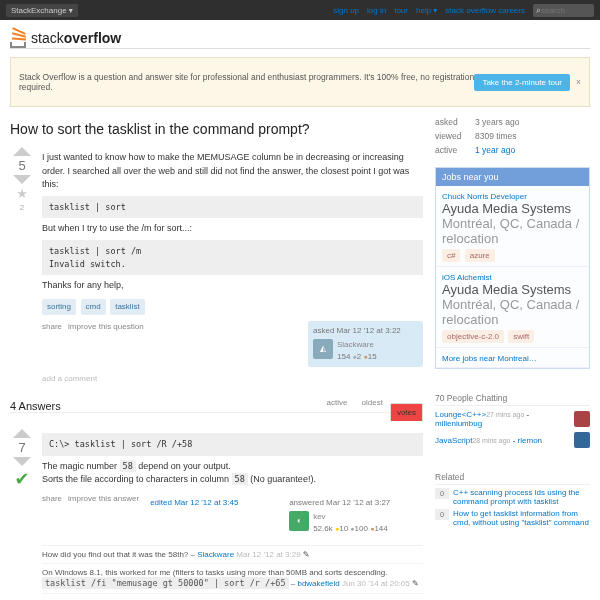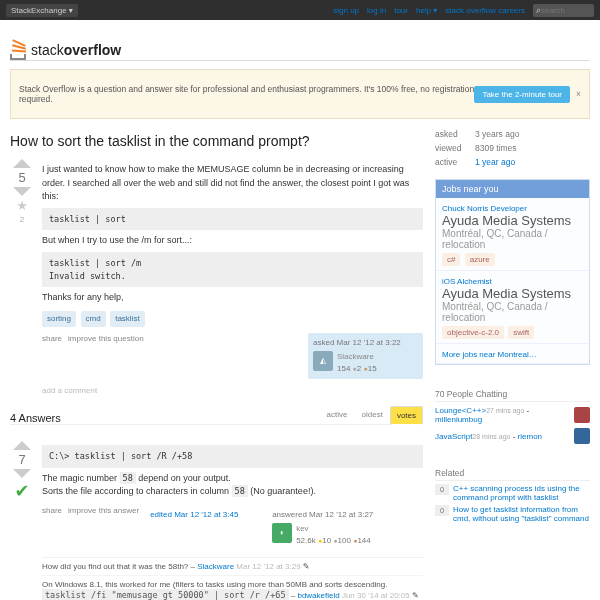--- a/index.html
+++ b/index.html
@@ -3,21 +3,21 @@
 <meta charset="utf-8">
 <style>
 *{box-sizing:border-box;margin:0;padding:0}
 body{font:9.5px Arial,sans-serif;color:#222;background:#fff;width:600px;overflow:hidden}
 a{color:#07c;text-decoration:none}
 .topbar{background:#2f2f2f;height:20px;color:#ccc;display:flex;align-items:center;padding:0 6px;font-size:8px}
 .se-link{background:#444;padding:2px 5px;border-radius:2px}
 .tb-right{margin-left:auto;display:flex;gap:8px;align-items:center}
 .search-box{display:flex;align-items:center;background:#555;border-radius:2px;padding:1px 3px}
 .search-box input{background:transparent;border:0;color:#ccc;font-size:8px;width:50px;outline:none}
-.header{display:flex;align-items:flex-end;padding:20px 10px 0}
+.header{display:flex;align-items:flex-end;padding:8px 10px 0}
 .logo{display:flex;align-items:center;gap:3px}
 .stack-icon{width:18px;height:20px;position:relative}
 .stack-icon span{position:absolute;left:2px;width:14px;height:2px;background:#f48024}
 .stack-icon .s1{top:2px;transform:rotate(25deg)}
 .stack-icon .s2{top:6px;transform:rotate(15deg)}
 .stack-icon .s3{top:10px;transform:rotate(5deg)}
 .stack-icon .tray{bottom:0;width:16px;height:6px;border:2px solid #888;border-top:0;background:none;left:0}
 .logo-txt{font-size:14px;color:#222}
 .logo-txt b{font-weight:bold}
 .nav{margin-left:auto;display:flex;gap:2px;font-size:8.5px}
@@ -53,40 +53,40 @@
 .sig-user{display:flex;gap:4px;margin-top:2px}
 .avatar{width:20px;height:20px;background:#789;border-radius:2px;display:flex;align-items:center;justify-content:center;color:#fff}
 .rep{color:#777}
 .bdg{font-size:7px}
 .g{color:#fc0}.s{color:#aaa}.b{color:#c96}
 .add-c{font-size:8px;color:#bbb;margin:4px 0 8px}
 .ans-h{display:flex;align-items:flex-end;border-bottom:1px solid #eee;margin-bottom:16px}
 .ans-h span{font-size:11px}
 .ans-tabs{margin-left:auto;display:flex;font-size:8px}
 .ans-tabs a{padding:4px 6px;border:1px solid transparent;color:#888}
-.ans-tabs a.active{border-color:#ddd;border-bottom-color:#fff;color:#333;border-radius:2px 2px 0 0;position:relative;top:1px;background:#fde047}
+.ans-tabs a.active{border-color:#ddd;border-bottom-color:#fff;color:#333;border-radius:2px 2px 0 0;position:relative;top:10px;background:#ef4444}
 .check{color:#4a4;font-size:18px}
 .comments{border-top:1px solid #f0f0f0;margin-left:32px;font-size:8px;color:#555}
 .comments div{padding:3px 0;border-bottom:1px solid #f4f4f4;line-height:1.4}
 .sidebar{width:155px;font-size:8.5px}
 .info-row{display:flex;padding:2px 0;color:#777}
 .info-row .lbl{width:40px}
 .jobs{border:1px solid #cde;background:#fbfdff;margin-top:10px;font-size:8px}
 .jobs-h{background:#729ed9;color:#fff;padding:4px 6px;font-size:9px}
 .job{padding:6px 6px 4px;border-bottom:1px solid #eef}
 .job .t{color:#07c}
 .job .c{color:#555;font-size:13px}
-.job .loc{color:#999;font-size:10px}
+.job .loc{color:#999;font-size:13px}
 .chat{margin-top:24px}
 .chat-r{display:flex;justify-content:space-between;align-items:center;margin:4px 0;font-size:8px}
 .chat-av{width:16px;height:16px;background:#a44;border-radius:2px}
 .chat-av.b2{background:#369}
 .related-item{display:flex;gap:4px;margin:3px 0;font-size:8px;align-items:flex-start}
 .rel-n{background:#eee;padding:1px 4px;min-width:14px;text-align:center;color:#777;font-size:7.5px}
-.dual-sig{display:flex;justify-content:flex-end;gap:7px}
+.dual-sig{display:flex;justify-content:flex-end;gap:24px}
 </style>
 </head>
 <body>
 
 <div class="topbar">
   <span class="se-link"><span>StackExchange</span> ▾</span>
   <div class="tb-right">
     <a>sign up</a>
     <a>log in</a>
     <a>tour</a>

